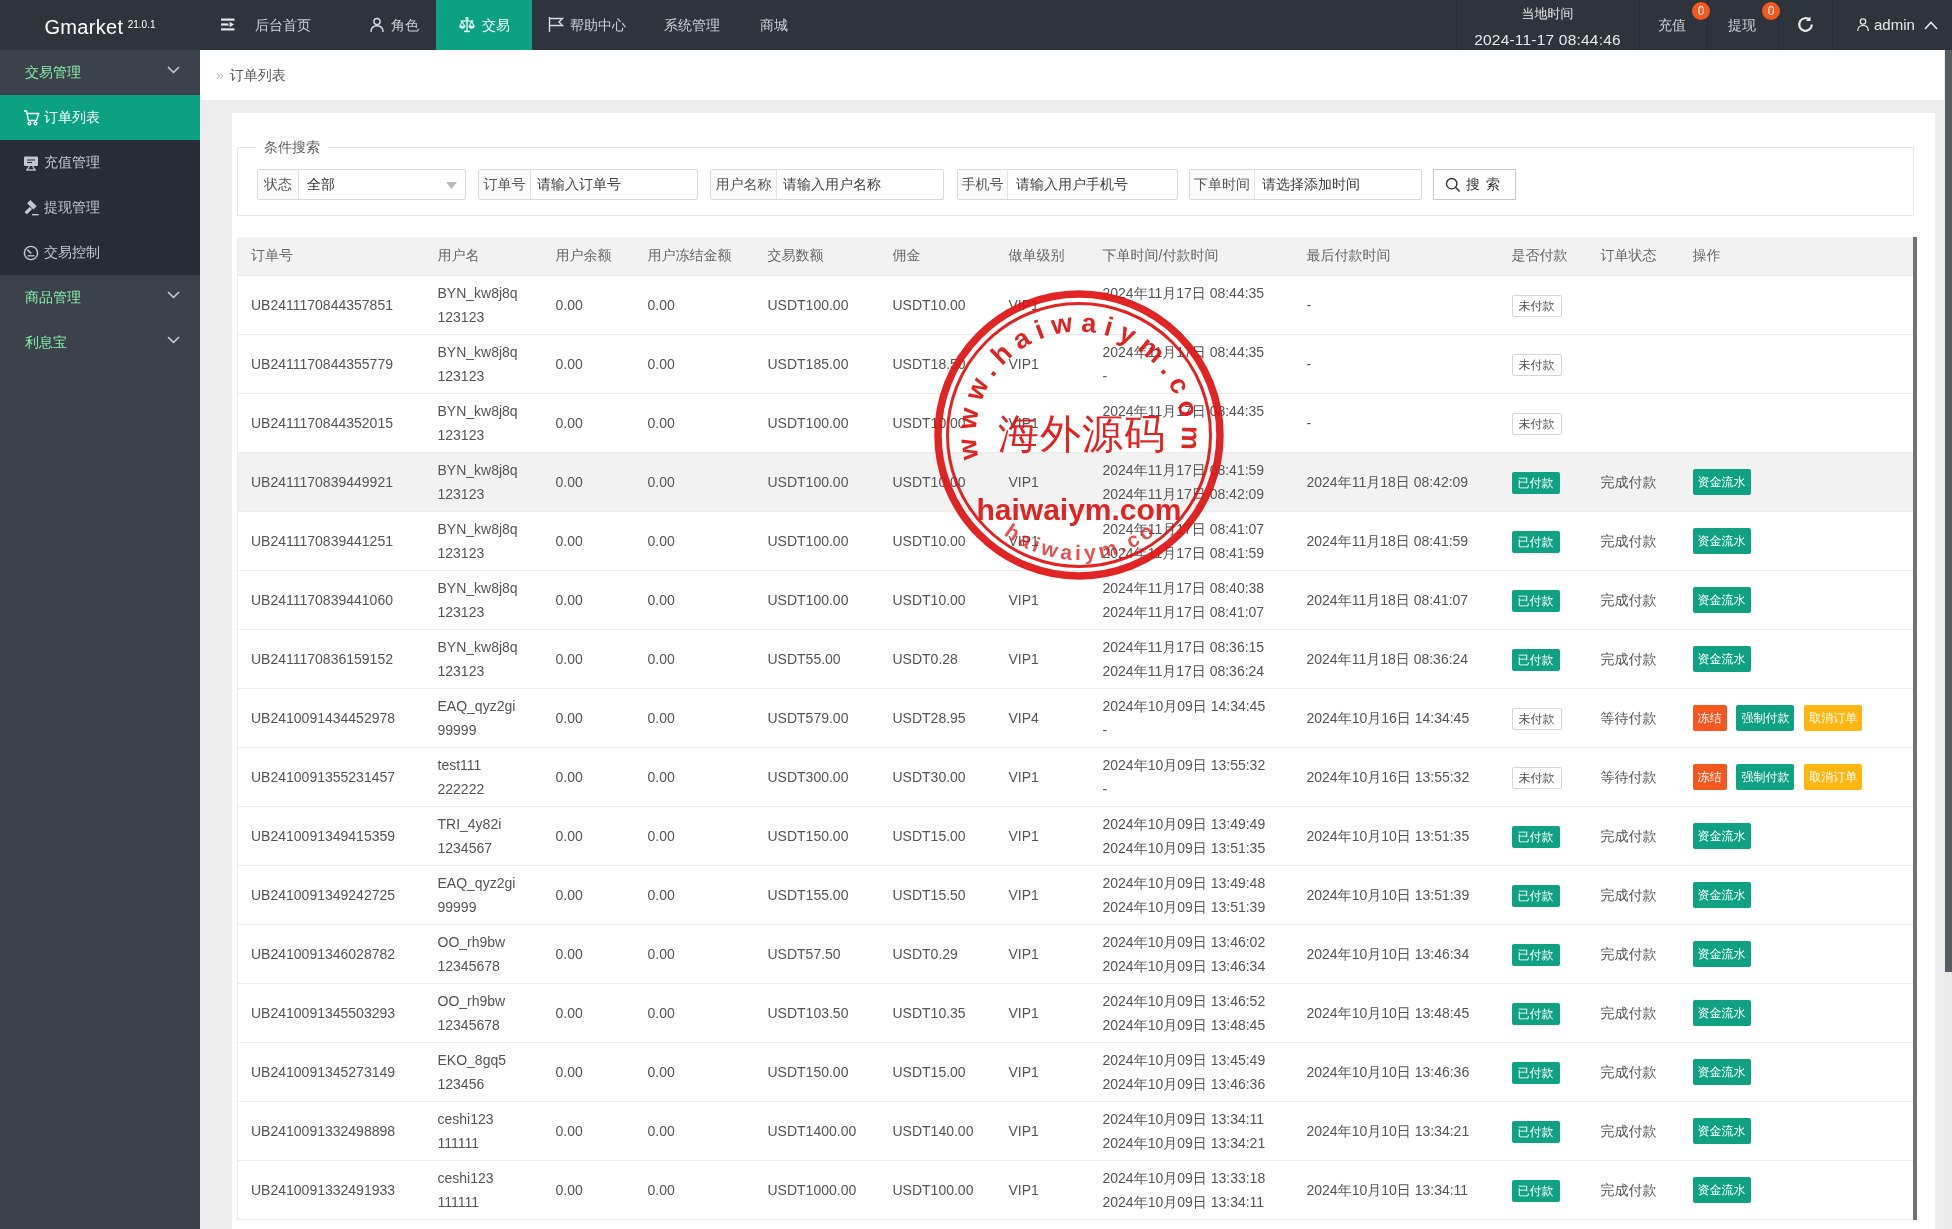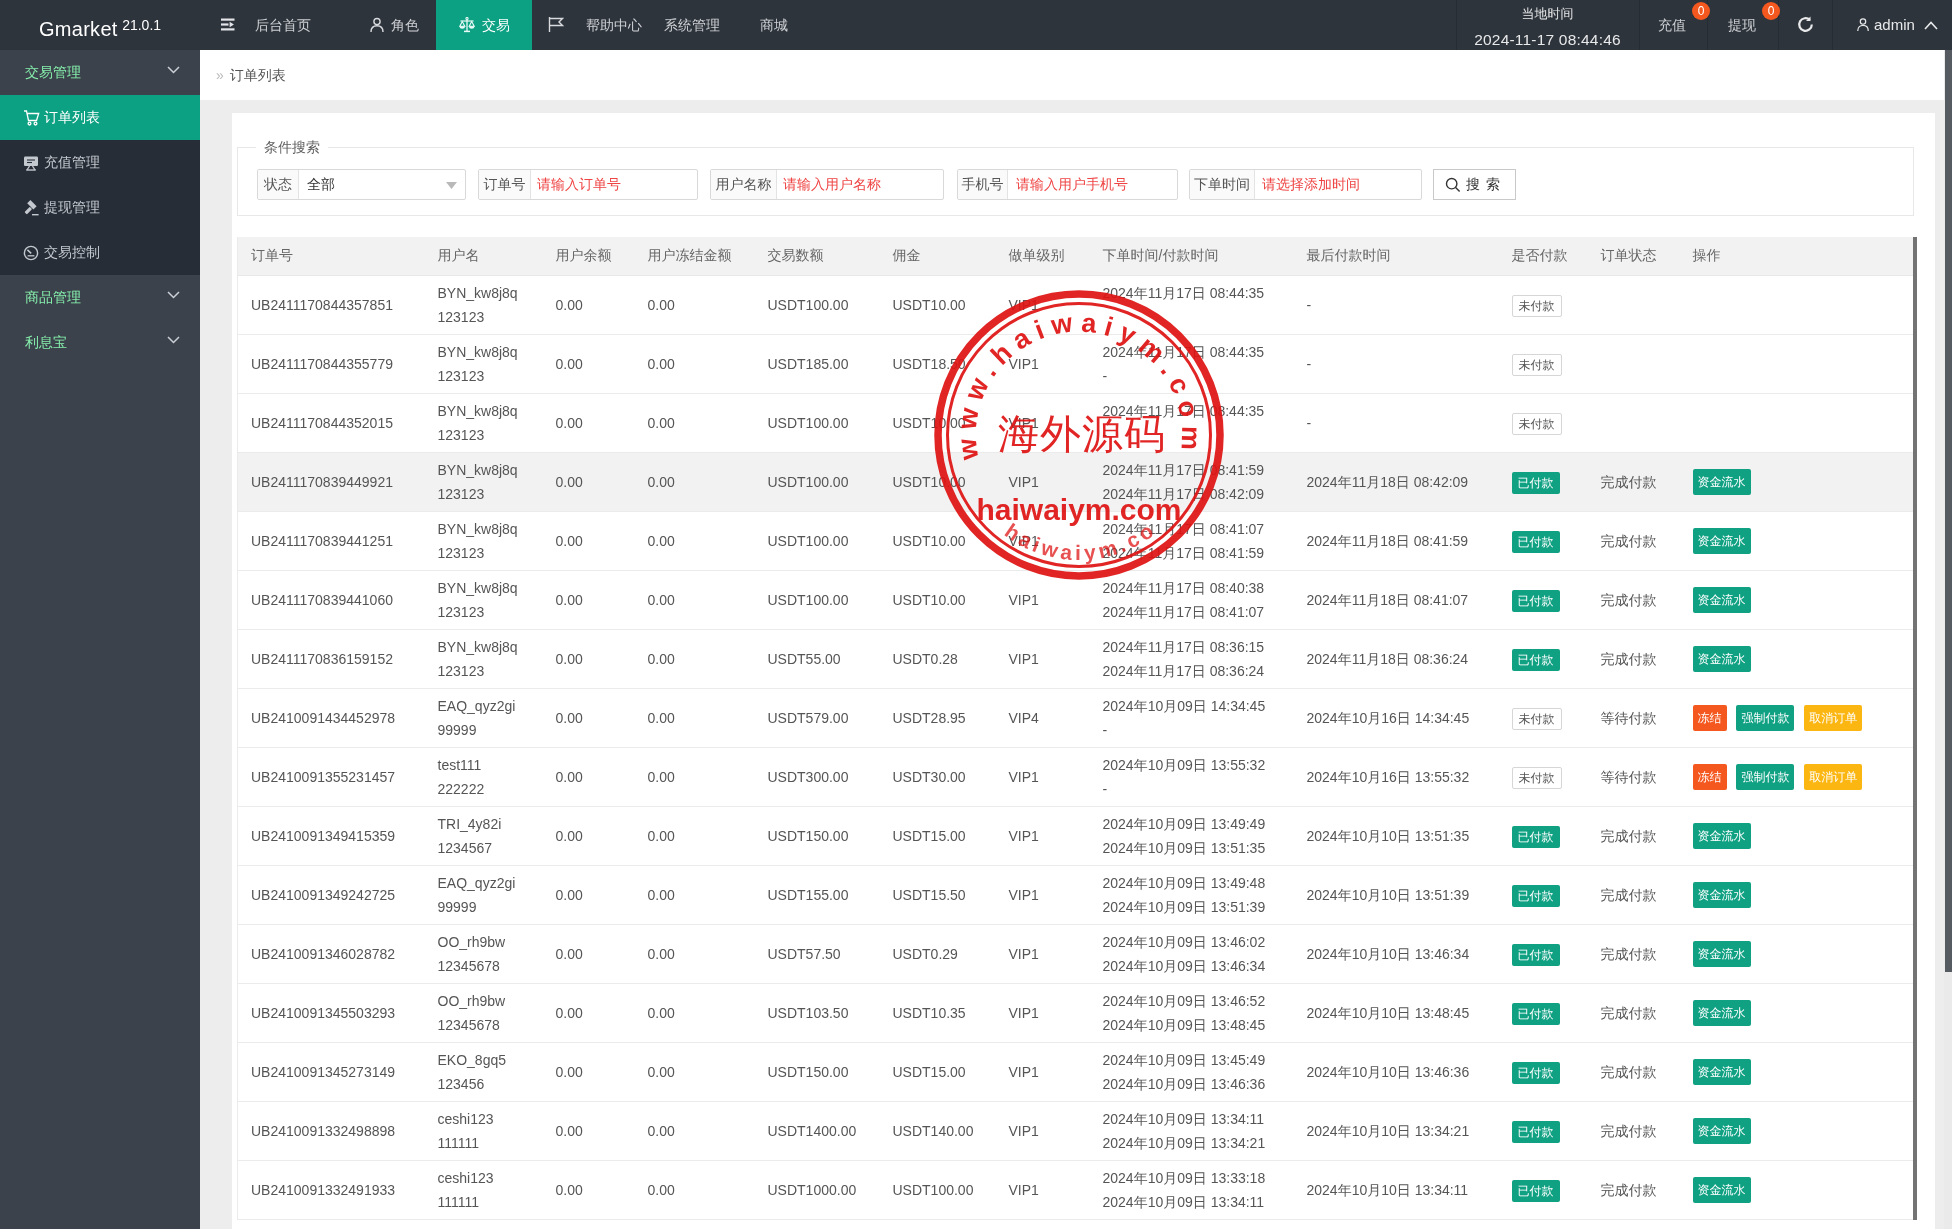--- a/index.html
+++ b/index.html
@@ -3,42 +3,42 @@
 <meta charset="utf-8">
 <style>
 *{margin:0;padding:0;box-sizing:border-box}
 html,body{width:1952px;height:1229px;overflow:hidden}
 body{font-family:"Liberation Sans",sans-serif;background:#ededed;position:relative}
 .abs{position:absolute}
 
 #topbar{position:absolute;left:0;top:0;width:1952px;height:50px;background:#2e343c}
 #logo{position:absolute;left:0;top:0;width:200px;height:50px;color:#fff;text-align:center;line-height:50px}
 #logo .gm{font-size:20px;letter-spacing:0.3px}
-#logo sup{font-size:14px;vertical-align:super}
+#logo sup{font-size:10px;vertical-align:super}
 .navitem{position:absolute;top:0;height:50px;line-height:50px;color:#ced1d5;font-size:14px;white-space:nowrap}
 .navact{background:#0da183;color:#fff}
 .vdiv{position:absolute;top:0;width:1px;height:50px;background:#262c33}
 .badge{position:absolute;z-index:2;background:#f4581e;color:#fff;border-radius:9px;height:18px;min-width:18px;text-align:center;line-height:18px;font-size:12px}
 
 #sidebar{position:absolute;left:0;top:50px;width:200px;height:1179px;background:#3b424c}
 .sgroup{height:45px;line-height:45px;color:#86efac;font-size:14px;padding-left:25px;position:relative}
 .sgroup .chev{position:absolute;right:20px;top:16px}
 .ssub{background:#272d36}
 .sitem{height:45px;line-height:45px;color:#c4c9d0;font-size:14px;padding-left:44px;position:relative}
 .sitem svg{position:absolute;left:23px;top:15px}
 .sactive{background:#0da183;color:#fff}
 
 #crumb{position:absolute;left:200px;top:50px;width:1744px;height:50px;background:#fff;line-height:50px;font-size:14px;color:#555}
 #card{position:absolute;left:232px;top:113px;width:1703px;height:1116px;background:#fff}
 #fs{position:absolute;left:237px;top:147px;width:1677px;height:69px;border:1px solid #e8e8e8}
 #fslegend{position:absolute;left:256px;top:139px;background:#fff;padding:0 8px;font-size:14px;color:#5f5f5f}
 .ig{position:absolute;top:169px;height:31px;border:1px solid #d9d9d9;border-radius:2px;background:#fff}
 .iglabel{position:absolute;left:0;top:0;bottom:0;border-right:1px solid #e3e3e3;background:#fafafa;color:#555;font-size:14px;text-align:center}
 .igl-in{line-height:29px}
-.ph{position:absolute;top:0;bottom:0;line-height:29px;font-size:14px;color:#ef4444;white-space:nowrap}
+.ph{position:absolute;top:0;bottom:0;line-height:29px;font-size:14px;color:#404040;white-space:nowrap}
 .val{color:#333;font-size:14px;line-height:29px;position:absolute}
 
 #tbl{position:absolute;left:237px;top:237px;width:1677px;border-collapse:collapse;table-layout:fixed;font-size:14px;color:#555}
 #tbl th{background:#f2f2f2;height:38px;font-weight:normal;text-align:left;color:#666;border-bottom:1px solid #e8e8e8}
 #tbl td{height:59px;border-bottom:1px solid #ebebeb;vertical-align:middle;line-height:24px;overflow:hidden;white-space:nowrap}
 #tbl th,#tbl td{padding:0 0 0 13px}
 #tbl .b-l{border-left:1px solid #ebebeb}
 #tbl .b-r{border-right:4px solid #737373}
 tr.hl td{background:#f2f2f2}
 .tag{display:inline-block;height:22px;line-height:22px;padding:0 6px;border-radius:2px;font-size:12px}
@@ -83,21 +83,21 @@
         </g>
         <path d="M1.3 9.3 A3.05 3.05 0 0 0 7.3 9.3 Z" fill="#eafaf6"></path>
         <path d="M10.7 9.3 A3.05 3.05 0 0 0 16.7 9.3 Z" fill="#eafaf6"></path>
       </svg>
   <span style="margin-left:2px">交易</span></div>
 <div class="navitem" style="left:548px;width:90px">
   <svg style="vertical-align:-2px" width="16" height="15" viewBox="0 0 16 15" fill="none" stroke="#d8dadd" stroke-width="1.4">
         <line x1="1.5" y1="0" x2="1.5" y2="15"></line>
         <path d="M1.5 1.5 L14.5 1.5 L11 5 L14.5 8.5 L1.5 8.5"></path>
       </svg>
-  <span style="margin-left:18px">帮助中心</span></div>
+  <span style="margin-left:2px">帮助中心</span></div>
 <div class="navitem" style="left:664px">系统管理</div>
 <div class="navitem" style="left:760px">商城</div>
 <div class="vdiv" style="left:1456px"></div>
 <div class="abs" style="left:1456px;top:0;width:183px;height:50px;color:#e8e9ea;text-align:center">
   <div style="font-size:13px;margin-top:5px">当地时间</div>
   <div style="font-size:15.5px;margin-top:8px;letter-spacing:0.2px">2024-11-17 08:44:46</div>
 </div>
 <div class="vdiv" style="left:1639px"></div>
 <div class="navitem" style="left:1658px">充值</div>
 <div class="badge" style="left:1692px;top:2px">0</div>

